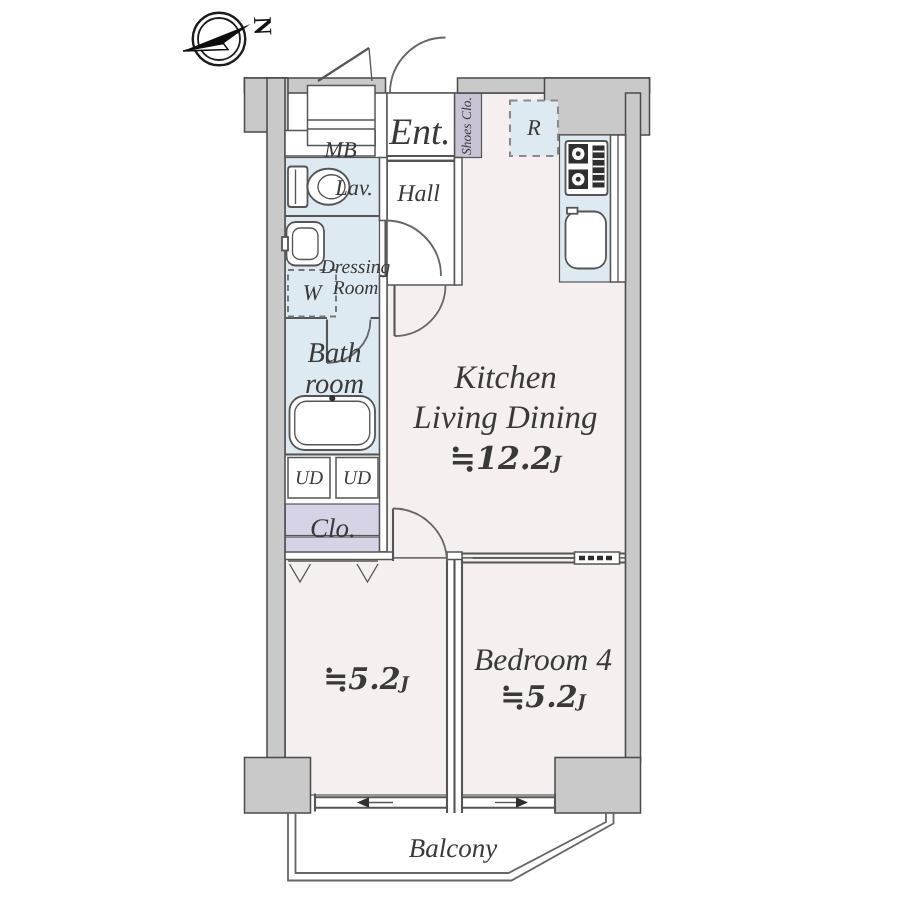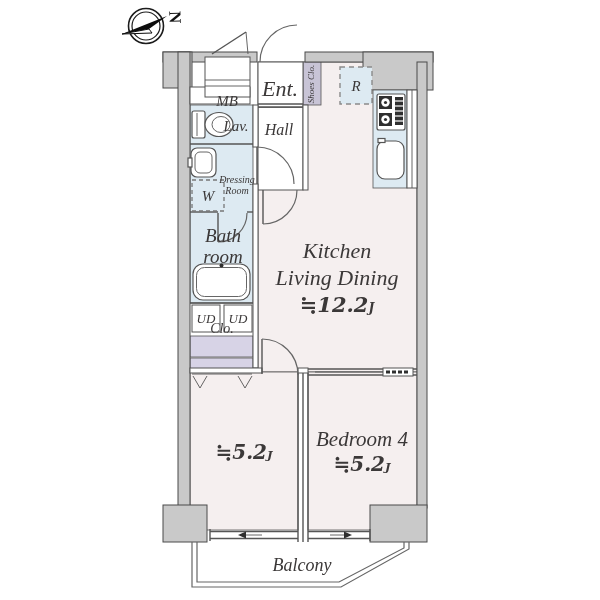--- a/index.html
+++ b/index.html
@@ -182,37 +182,37 @@
       <circle cx="146" cy="26" r="17.5" fill="#fff" stroke="#1c1c1c" stroke-width="1.6"></circle>
       <circle cx="146" cy="26" r="14" fill="none" stroke="#1c1c1c" stroke-width="1.2"></circle>
       <path d="M122 34 L167 16 L149 29 Z" fill="#0d0d0d"></path>
       <path d="M122 34 L149 29 L152 33 Z" fill="#fff" stroke="#0d0d0d" stroke-width="1"></path>
     </g>
   </svg>
 
   <div class="lbl compass-n" style="left:168px;top:8px;font-size:17px;">N</div>
 
   <div class="lbl" style="left:227px;top:69px;font-size:15px;margin-top:32px;">MB</div>
-  <div class="lbl" style="left:280px;top:89px;font-size:22px;">Ent.</div>
+  <div class="lbl" style="left:280px;top:89px;font-size:25px;">Ent.</div>
   <div class="lbl rot" style="left:312px;top:84px;font-size:9px;">Shoes Clo.</div>
   <div class="lbl" style="left:356px;top:86px;font-size:15px;">R</div>
   <div class="lbl" style="left:236px;top:126px;font-size:15px;">Lav.</div>
   <div class="lbl" style="left:279px;top:130px;font-size:16px;font-style:italic;">Hall</div>
-  <div class="lbl" style="left:237px;top:185px;font-size:10px;">
+  <div class="lbl" style="left:237px;top:185px;font-size:13px;">
     <div>Dressing</div>
     <div>Room</div>
   </div>
   <div class="lbl" style="left:208px;top:196px;font-size:15px;">W</div>
   <div class="lbl" style="left:223px;top:247px;font-size:19px;">
     <div>Bath</div>
     <div>room</div>
   </div>
   <div class="lbl" style="left:206px;top:319px;font-size:13px;">UD</div>
   <div class="lbl" style="left:238px;top:319px;font-size:13px;">UD</div>
-  <div class="lbl" style="left:222px;top:329px;font-size:14px;">Clo.</div>
+  <div class="lbl" style="left:222px;top:353px;font-size:18px;">Clo.</div>
 
   <div class="lbl" style="left:337px;top:278px;font-size:22px;line-height:1.22;">
     <div>Kitchen</div>
     <div>Living Dining</div>
     <div class="sz" style="font-size:21px;"><span>≒12.2</span><span class="j">J</span></div>
   </div>
 
   <div class="lbl" style="left:244px;top:452px;font-size:21px;line-height:1.2;">
     <div class="sz" style="font-size:20px;"><span>≒5.2</span><span class="j">J</span></div>
   </div>

